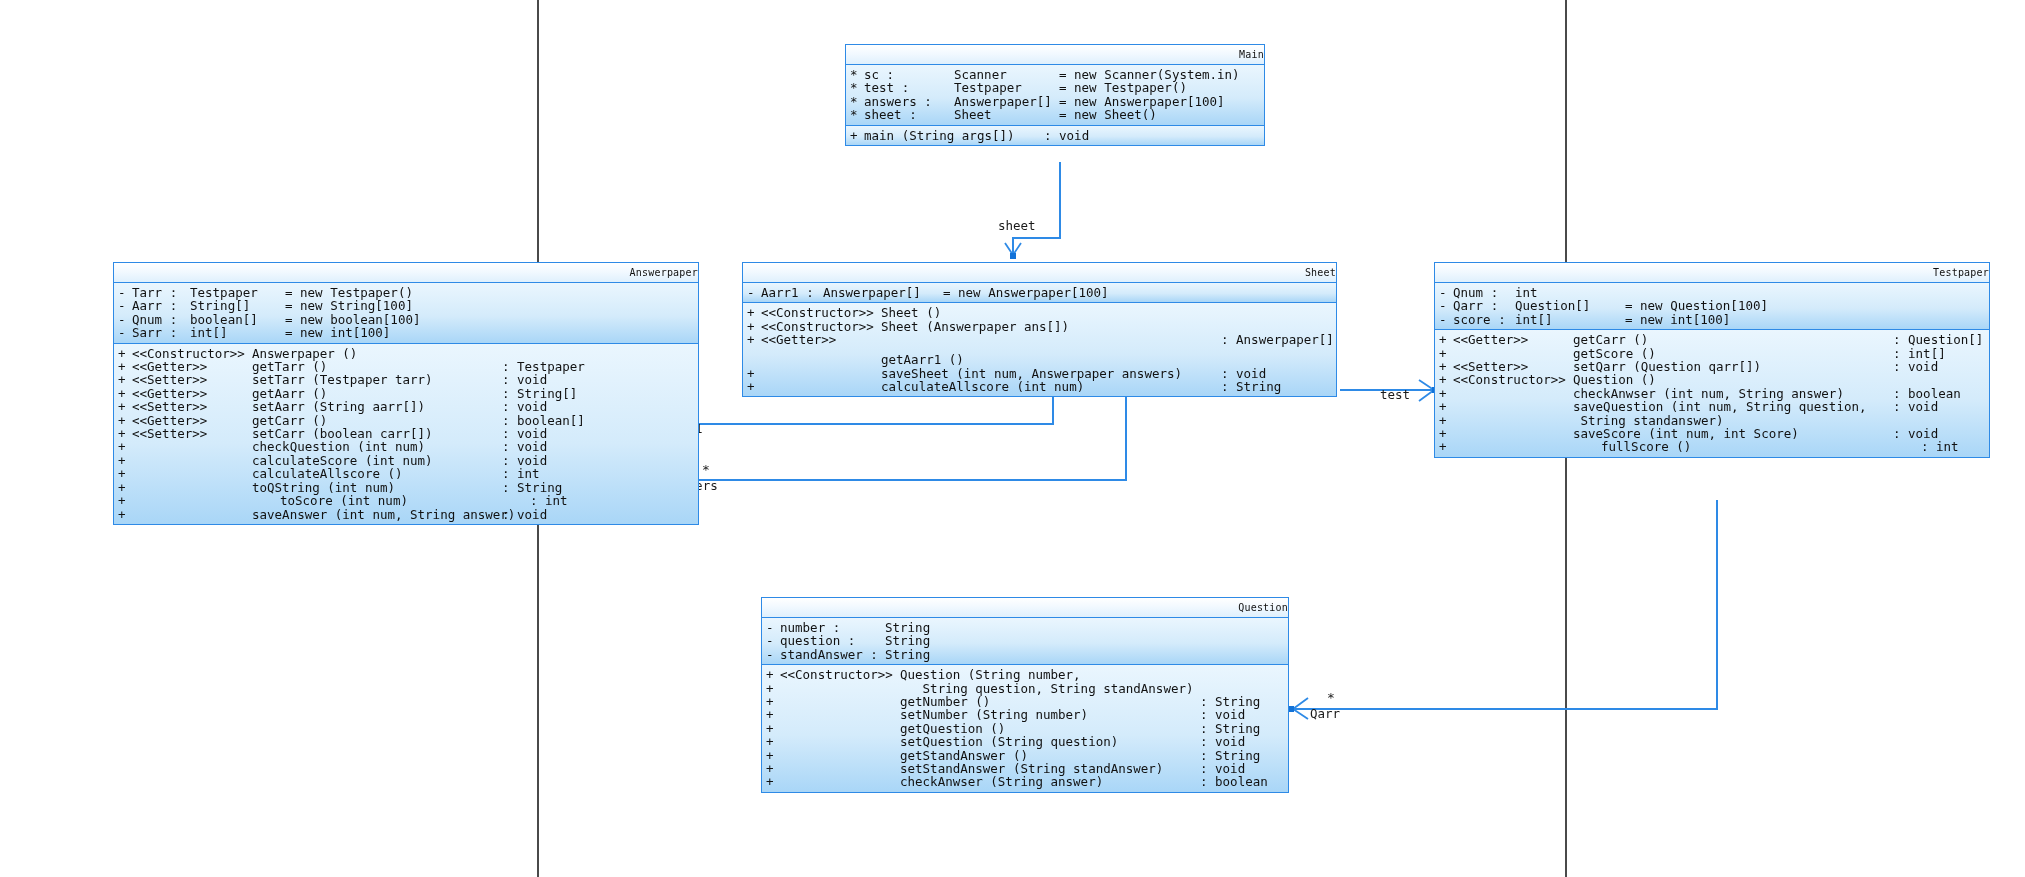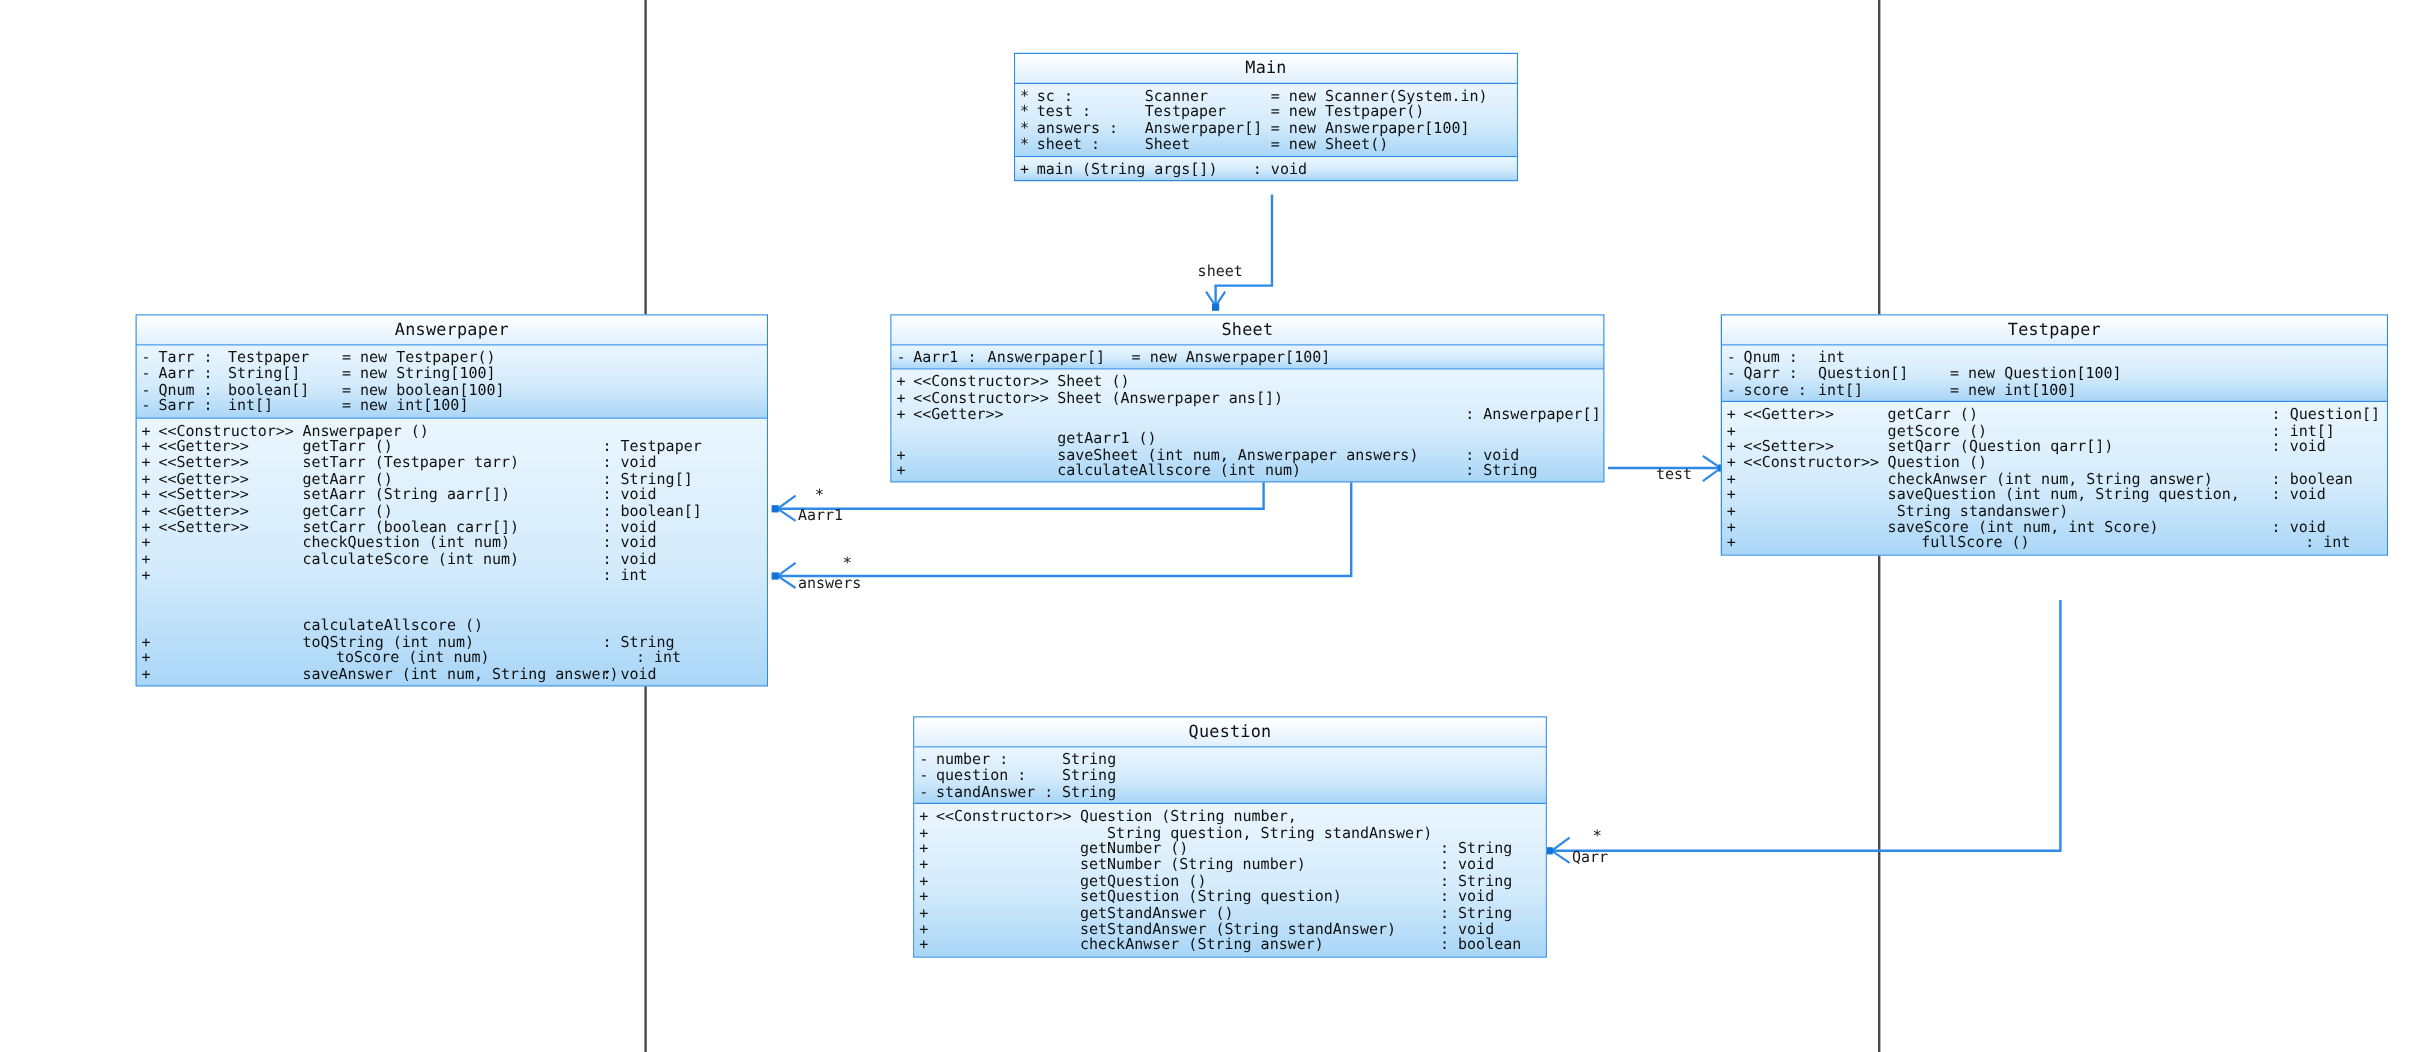--- a/index.html
+++ b/index.html
@@ -27,22 +27,22 @@
   }
 
   
   .uml-class{
     position:absolute;
     border:1.5px solid #2e8ae6;
     box-sizing:border-box;
     background:#cfe8fb;
   }
   .uml-head{
-    text-align:center;
-    font-size:14px;
+    text-align:right;
+    font-size:10px;
     color:#111;
     padding:4px 0 4px 0;
     border-bottom:1.5px solid #2e8ae6;
     background:linear-gradient(to bottom,#ffffff 0%,#f2f9ff 45%,#dff0fd 100%);
     letter-spacing:0.2px;
   }
   .uml-sec{
     border-bottom:1.5px solid #2e8ae6;
     background:linear-gradient(to bottom,#eaf6fe 0%,#d4ebfb 55%,#a9d6f7 100%);
     padding:3px 0 3px 0;
@@ -132,39 +132,39 @@
         <div class="uml-row"><span class="c-vis">*</span><span style="display: inline-block; width: 90px; flex: 0 0 90px;">sc :</span><span style="display: inline-block; width: 105px; flex: 0 0 105px;">Scanner</span><span>= new Scanner(System.in)</span></div>
         <div class="uml-row"><span class="c-vis">*</span><span style="display: inline-block; width: 90px; flex: 0 0 90px;">test :</span><span style="display: inline-block; width: 105px; flex: 0 0 105px;">Testpaper</span><span>= new Testpaper()</span></div>
         <div class="uml-row"><span class="c-vis">*</span><span style="display: inline-block; width: 90px; flex: 0 0 90px;">answers :</span><span style="display: inline-block; width: 105px; flex: 0 0 105px;">Answerpaper[]</span><span>= new Answerpaper[100]</span></div>
         <div class="uml-row"><span class="c-vis">*</span><span style="display: inline-block; width: 90px; flex: 0 0 90px;">sheet :</span><span style="display: inline-block; width: 105px; flex: 0 0 105px;">Sheet</span><span>= new Sheet()</span></div>
       </div>
     <div class="uml-sec">
         <div class="uml-row"><span class="c-vis">+</span><span style="display: inline-block; width: 0px; flex: 0 0 0px;"></span><span style="display: inline-block; width: 180px; flex: 0 0 180px;">main (String args[])</span><span class="c-type">: void</span></div>
       </div>
   </div>
 
-  <div class="uml-class" id="cls-answerpaper" style="left:113px;top:262px;width:527px;">
+  <div class="uml-class" id="cls-answerpaper" style="left:113px;top:262px;width:586px;">
     <div class="uml-head">Answerpaper</div>
     <div class="uml-sec">
         <div class="uml-row"><span class="c-vis">-</span><span style="display: inline-block; width: 58px; flex: 0 0 58px;">Tarr :</span><span style="display: inline-block; width: 95px; flex: 0 0 95px;">Testpaper</span><span>= new Testpaper()</span></div>
         <div class="uml-row"><span class="c-vis">-</span><span style="display: inline-block; width: 58px; flex: 0 0 58px;">Aarr :</span><span style="display: inline-block; width: 95px; flex: 0 0 95px;">String[]</span><span>= new String[100]</span></div>
         <div class="uml-row"><span class="c-vis">-</span><span style="display: inline-block; width: 58px; flex: 0 0 58px;">Qnum :</span><span style="display: inline-block; width: 95px; flex: 0 0 95px;">boolean[]</span><span>= new boolean[100]</span></div>
         <div class="uml-row"><span class="c-vis">-</span><span style="display: inline-block; width: 58px; flex: 0 0 58px;">Sarr :</span><span style="display: inline-block; width: 95px; flex: 0 0 95px;">int[]</span><span>= new int[100]</span></div>
       </div>
     <div class="uml-sec">
         <div class="uml-row"><span class="c-vis">+</span><span style="display: inline-block; width: 120px; flex: 0 0 120px;">&lt;&lt;Constructor&gt;&gt;</span><span style="display: inline-block; width: 250px; flex: 0 0 250px;">Answerpaper ()</span><span class="c-type"></span></div>
         <div class="uml-row"><span class="c-vis">+</span><span style="display: inline-block; width: 120px; flex: 0 0 120px;">&lt;&lt;Getter&gt;&gt;</span><span style="display: inline-block; width: 250px; flex: 0 0 250px;">getTarr ()</span><span class="c-type">: Testpaper</span></div>
         <div class="uml-row"><span class="c-vis">+</span><span style="display: inline-block; width: 120px; flex: 0 0 120px;">&lt;&lt;Setter&gt;&gt;</span><span style="display: inline-block; width: 250px; flex: 0 0 250px;">setTarr (Testpaper tarr)</span><span class="c-type">: void</span></div>
         <div class="uml-row"><span class="c-vis">+</span><span style="display: inline-block; width: 120px; flex: 0 0 120px;">&lt;&lt;Getter&gt;&gt;</span><span style="display: inline-block; width: 250px; flex: 0 0 250px;">getAarr ()</span><span class="c-type">: String[]</span></div>
         <div class="uml-row"><span class="c-vis">+</span><span style="display: inline-block; width: 120px; flex: 0 0 120px;">&lt;&lt;Setter&gt;&gt;</span><span style="display: inline-block; width: 250px; flex: 0 0 250px;">setAarr (String aarr[])</span><span class="c-type">: void</span></div>
         <div class="uml-row"><span class="c-vis">+</span><span style="display: inline-block; width: 120px; flex: 0 0 120px;">&lt;&lt;Getter&gt;&gt;</span><span style="display: inline-block; width: 250px; flex: 0 0 250px;">getCarr ()</span><span class="c-type">: boolean[]</span></div>
         <div class="uml-row"><span class="c-vis">+</span><span style="display: inline-block; width: 120px; flex: 0 0 120px;">&lt;&lt;Setter&gt;&gt;</span><span style="display: inline-block; width: 250px; flex: 0 0 250px;">setCarr (boolean carr[])</span><span class="c-type">: void</span></div>
         <div class="uml-row"><span class="c-vis">+</span><span style="display: inline-block; width: 120px; flex: 0 0 120px;"></span><span style="display: inline-block; width: 250px; flex: 0 0 250px;">checkQuestion (int num)</span><span class="c-type">: void</span></div>
         <div class="uml-row"><span class="c-vis">+</span><span style="display: inline-block; width: 120px; flex: 0 0 120px;"></span><span style="display: inline-block; width: 250px; flex: 0 0 250px;">calculateScore (int num)</span><span class="c-type">: void</span></div>
-        <div class="uml-row"><span class="c-vis">+</span><span style="display: inline-block; width: 120px; flex: 0 0 120px;"></span><span style="display: inline-block; width: 250px; flex: 0 0 250px; margin-top: 42px;">calculateAllscore ()</span><span class="c-type">: int</span></div>
+        <div class="uml-row"><span class="c-vis">+</span><span style="display: inline-block; width: 120px; flex: 0 0 120px;"></span><span style="display: inline-block; width: 250px; flex: 0 0 250px;">calculateAllscore ()</span><span class="c-type">: int</span></div>
         <div class="uml-row"><span class="c-vis">+</span><span style="display: inline-block; width: 120px; flex: 0 0 120px;"></span><span style="display: inline-block; width: 250px; flex: 0 0 250px;">toQString (int num)</span><span class="c-type">: String</span></div>
         <div class="uml-row"><span class="c-vis">+</span><span style="display: inline-block; width: 120px; flex: 0 0 120px;"></span><span style="display: inline-block; width: 250px; flex: 0 0 250px; margin-left: 28px;">toScore (int num)</span><span class="c-type">: int</span></div>
         <div class="uml-row"><span class="c-vis">+</span><span style="display: inline-block; width: 120px; flex: 0 0 120px;"></span><span style="display: inline-block; width: 250px; flex: 0 0 250px;">saveAnswer (int num, String answer)</span><span class="c-type">: void</span></div>
       </div>
   </div>
 
   <div class="uml-class" id="cls-sheet" style="left:742px;top:262px;width:595px;">
     <div class="uml-head">Sheet</div>
     <div class="uml-sec">
         <div class="uml-row"><span class="c-vis">-</span><span style="display: inline-block; width: 62px; flex: 0 0 62px;">Aarr1 :</span><span style="display: inline-block; width: 120px; flex: 0 0 120px;">Answerpaper[]</span><span>= new Answerpaper[100]</span></div>

